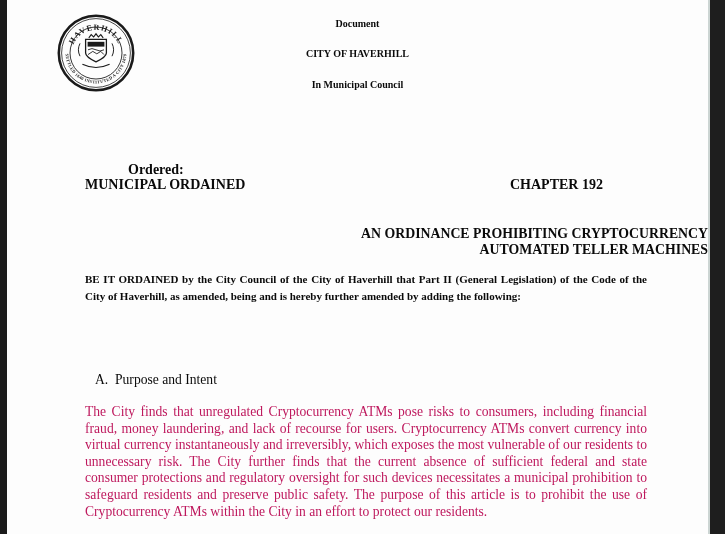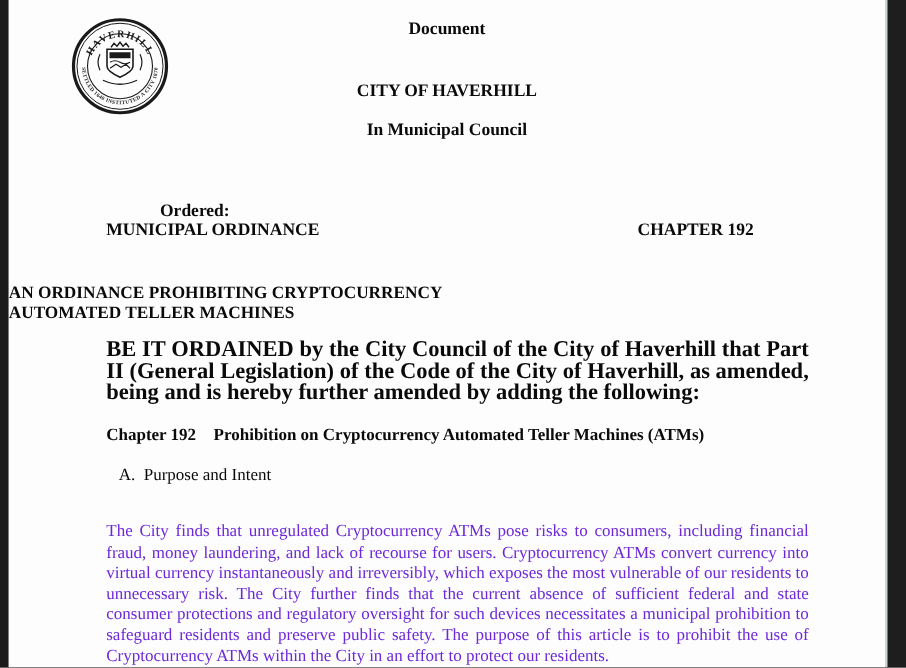--- a/index.html
+++ b/index.html
@@ -9,46 +9,46 @@
     font-family:"Liberation Serif","DejaVu Serif",serif;
     color:#0a0a0a;
   }
   .bar-left  { position:absolute; left:0; top:0; width:7px;  height:534px; background:#1b1b1b; }
   .bar-right { position:absolute; right:0; top:0; width:15px; height:534px; background:#1e1e1e; border-left:2px solid #ccd5d3; }
   .sheet { position:absolute; left:7px; top:0; width:701px; height:534px; background:#fdfdfd; }
 
   .seal { position:absolute; left:49px; top:11px; }
 
   .header { position:absolute; top:16px; left:0; width:100%; text-align:center; }
-  .header div { font-weight:bold; font-size:14px; line-height:16px; }
+  .header div { font-weight:bold; font-size:10px; line-height:16px; }
   .hdr-doc     { margin-top:0; }
-  .hdr-city    { margin-top:34px; }
+  .hdr-city    { margin-top:14px; }
   .hdr-council { margin-top:15px; }
 
   .ordered { position:absolute; top:129px; left:121px; font-weight:bold; font-size:14px;margin-top:33px; }
 
   .ord-row { position:absolute; top:177px; left:78px; width:562px; font-weight:bold; font-size:14px; }
   .ord-type    { position:absolute; left:0; top:0; }
   .ord-chapter { position:absolute; left:425px; top:0; white-space:nowrap; }
 
-  .title { position:absolute; top:226px; left:0; width:100%; text-align:left;
+  .title { position:absolute; top:226px; left:0; width:100%; text-align:right;
            font-weight:bold; font-size:13.8px; line-height:15.8px; }
 
   .enact { position:absolute; top:271px; left:78px; width:562px;
-           font-weight:bold; font-size:18px; line-height:17.2px;
+           font-weight:bold; font-size:11px; line-height:17.2px;
            text-align:justify; text-justify:inter-word; }
 
   .ch-head { position:absolute; top:340px; left:78px; font-weight:bold; font-size:13.6px; white-space:nowrap; }
   .ch-head .ch-title { padding-left:14px; }
 
   .sec-head { position:absolute; top:372px; left:78px; font-size:13.6px; white-space:pre-wrap;margin-left:10px; }
 
-  .body-par { position:absolute; top:417px; left:78px; width:562px;
+  .body-par { position:absolute; top:404px; left:78px; width:562px;
               font-size:13.6px; line-height:16.6px;
-              text-align:justify; text-justify:inter-word; color:#6d28d9; }
+              text-align:justify; text-justify:inter-word; color:#be185d; }
 </style>
 </head>
 <body>
 
 <div class="frame">
   <div class="bar-left"></div>
   <div class="bar-right"></div>
 
   <div class="sheet">
 
@@ -80,33 +80,30 @@
 
     <div class="header">
       <div class="hdr-doc">Document</div>
       <div class="hdr-city">CITY OF HAVERHILL</div>
       <div class="hdr-council">In Municipal Council</div>
     </div>
 
     <div class="ordered">Ordered:</div>
 
     <div class="ord-row">
-      <span class="ord-type">MUNICIPAL ORDINANCE</span>
+      <span class="ord-type">MUNICIPAL ORDAINED</span>
       <span class="ord-chapter">CHAPTER 192</span>
     </div>
 
     <div class="title">
       <div>AN ORDINANCE PROHIBITING CRYPTOCURRENCY</div>
       <div>AUTOMATED TELLER MACHINES</div>
     </div>
 
     <div class="enact">BE IT ORDAINED by the City Council of the City of Haverhill that Part II (General Legislation) of the Code of the City of Haverhill, as amended, being and is hereby further amended by adding the following:</div>
 
-    <div class="ch-head">
-      <span class="ch-num">Chapter 192</span><span class="ch-title">Prohibition on Cryptocurrency Automated Teller Machines (ATMs)</span>
-    </div>
 
     <div class="sec-head">A.  Purpose and Intent</div>
 
     <div class="body-par">The City finds that unregulated Cryptocurrency ATMs pose risks to consumers, including financial fraud, money laundering, and lack of recourse for users. Cryptocurrency ATMs convert currency into virtual currency instantaneously and irreversibly, which exposes the most vulnerable of our residents to unnecessary risk. The City further finds that the current absence of sufficient federal and state consumer protections and regulatory oversight for such devices necessitates a municipal prohibition to safeguard residents and preserve public safety. The purpose of this article is to prohibit the use of Cryptocurrency ATMs within the City in an effort to protect our residents.</div>
 
   </div>
 </div>
 
 </body></html>

